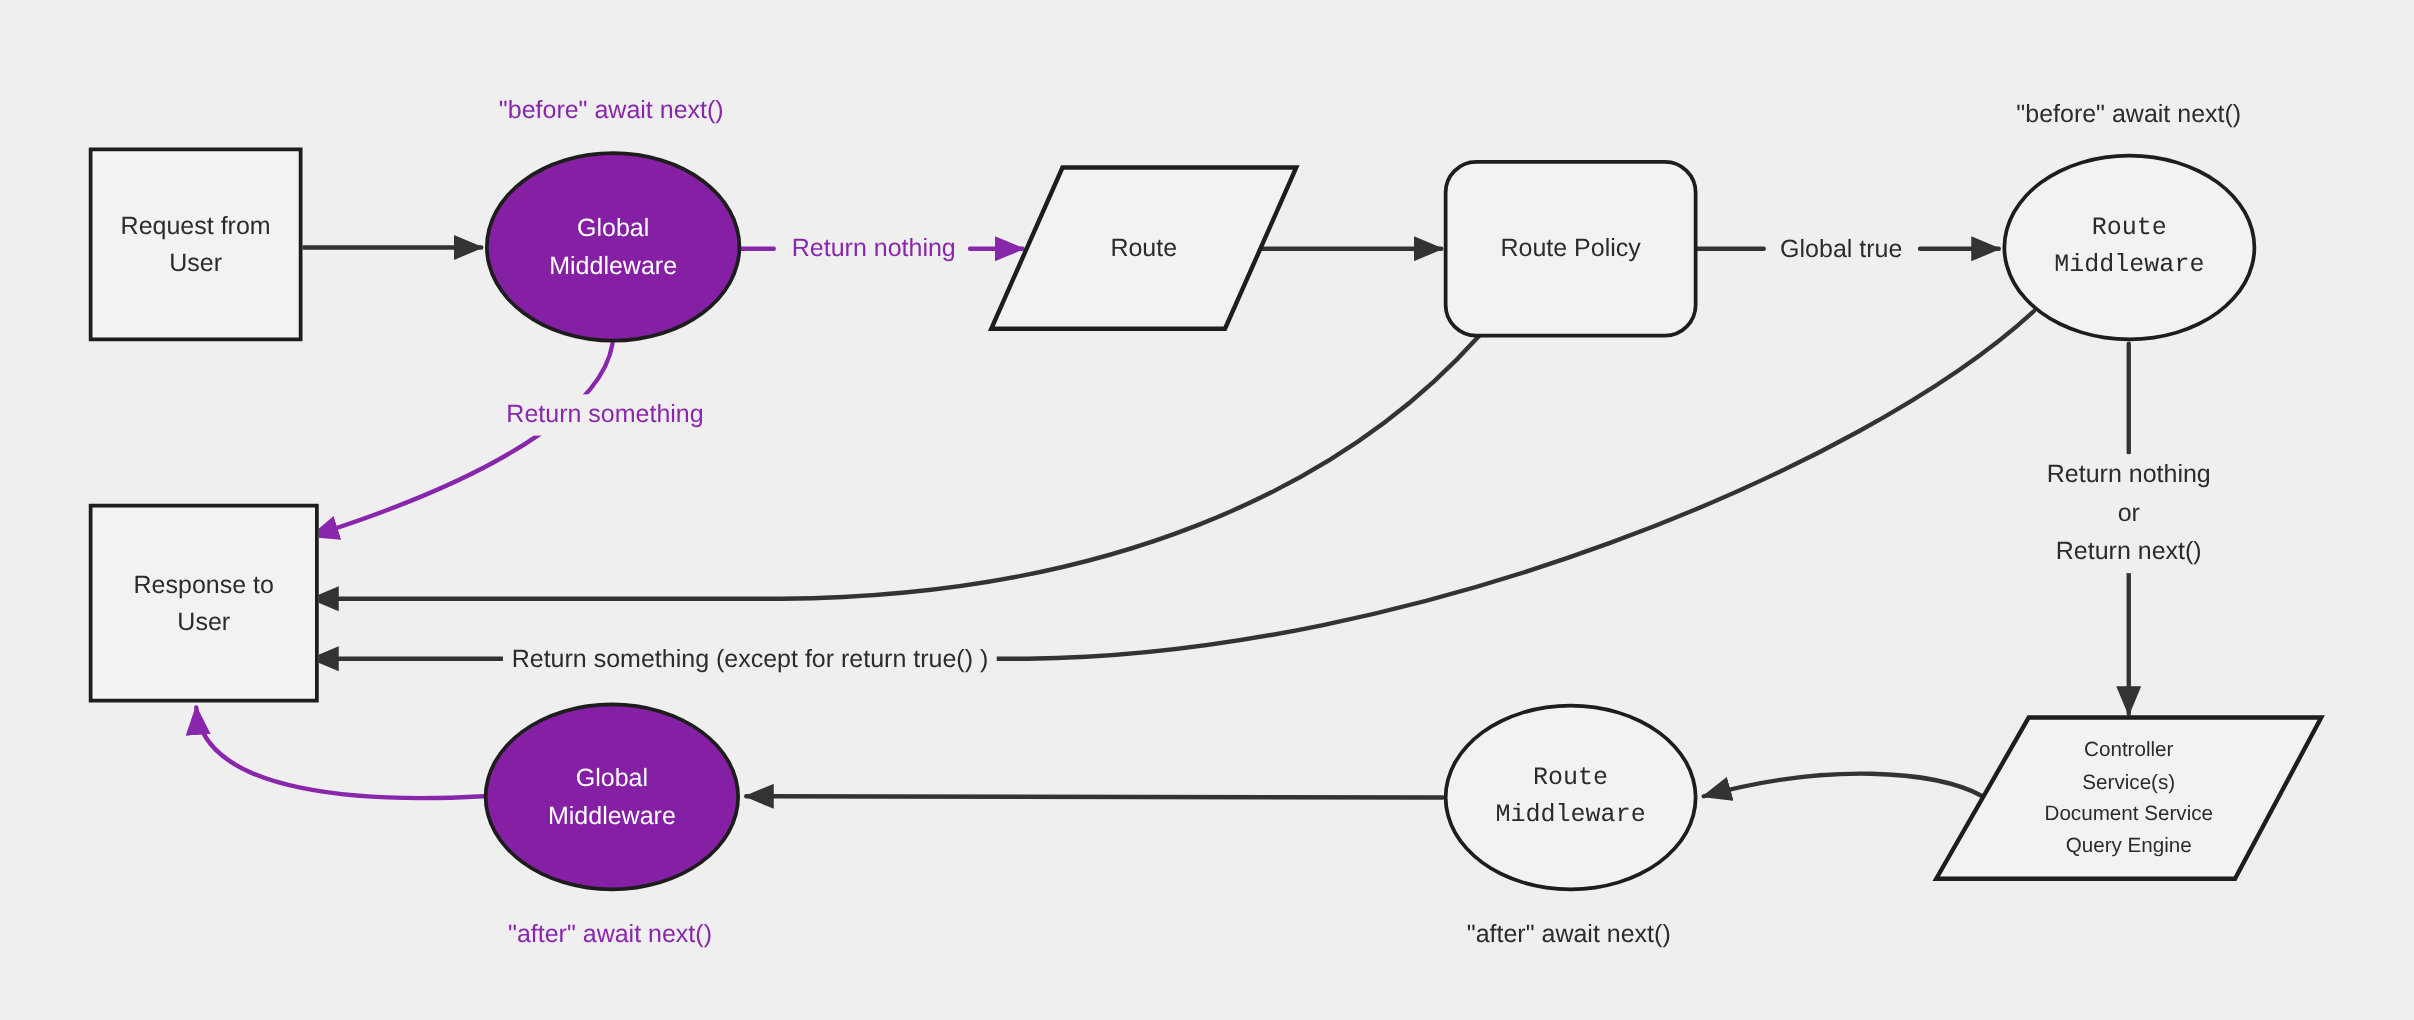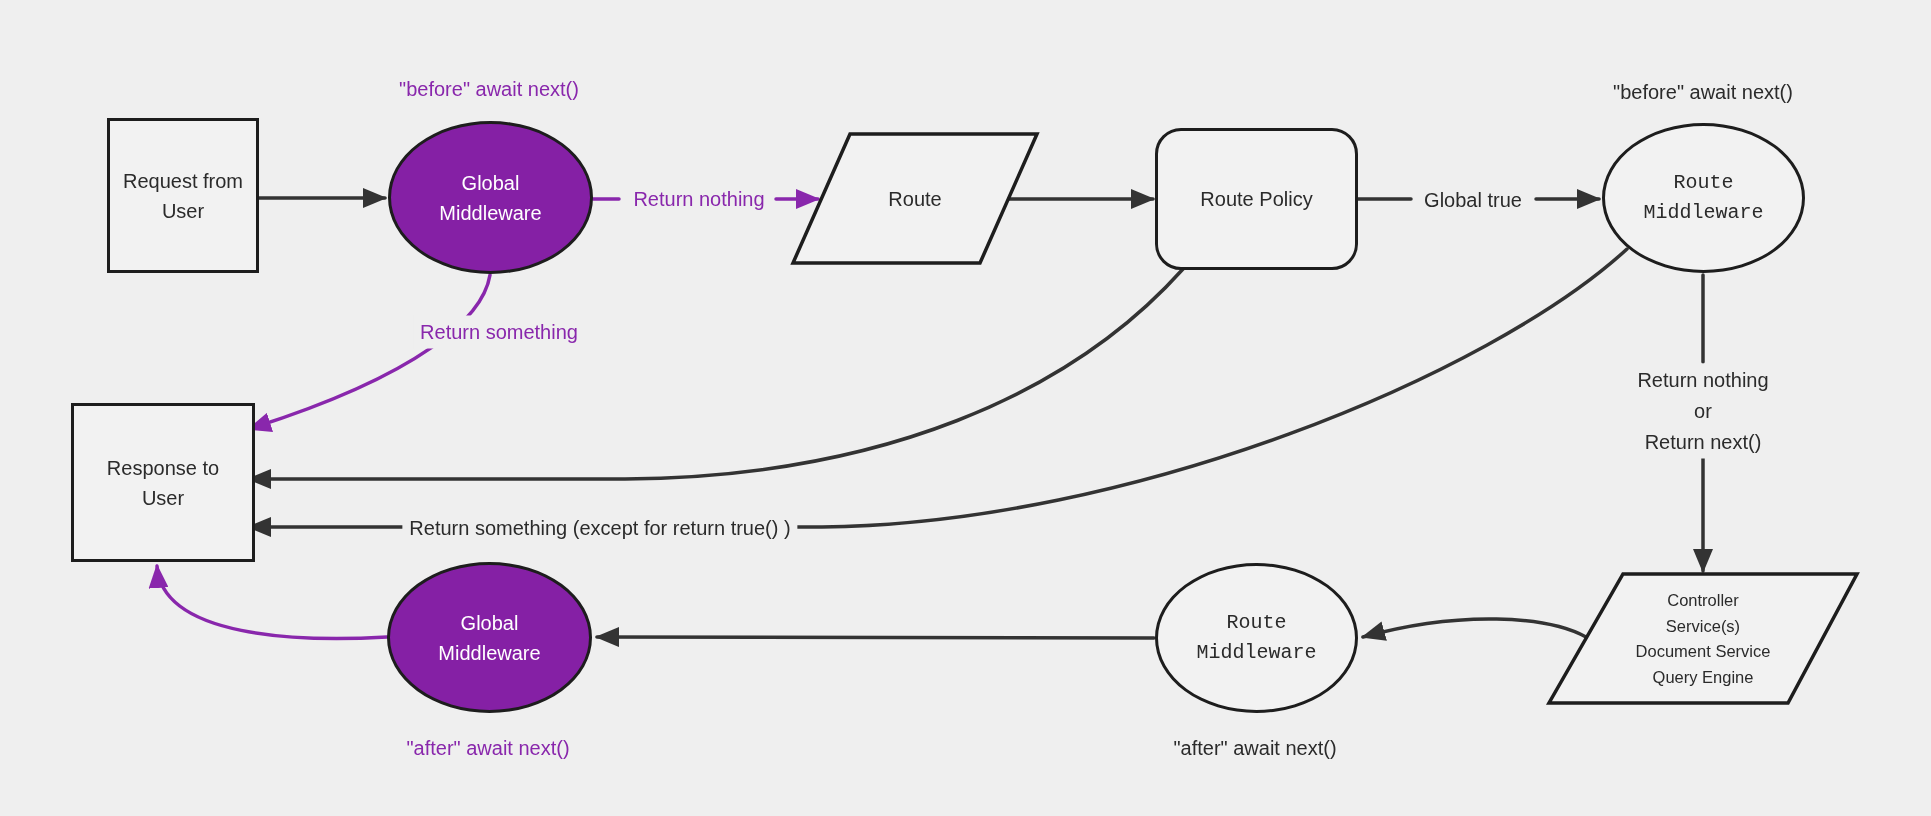--- a/index.html
+++ b/index.html
@@ -34,41 +34,41 @@
   .shape-label{position:absolute;z-index:2;transform:translate(-50%,-50%);text-align:center;
         color:var(--text);font-size:20px;line-height:1.5;white-space:pre-line;}
   .shape-label.small{font-size:16.5px;line-height:1.55;}
 
   .edge-label{position:absolute;z-index:2;transform:translate(-50%,-50%);text-align:center;
         color:var(--text);font-size:20px;line-height:1.55;white-space:pre-line;
         background:var(--background);padding:1px 7px;}
   .edge-label.purple{color:var(--purple-accent);}
 
   
-  .n-request{left:71px;top:118px;width:152px;height:155px;margin-left:36px;}
+  .n-request{left:71px;top:118px;width:171px;height:155px;}
   .n-gm-top{left:388px;top:121px;width:205px;height:153px;}
   .n-route-policy{left:1155px;top:128px;width:203px;height:142px;}
   .n-rm-top{left:1602px;top:123px;width:203px;height:150px;}
   .n-rm-bottom{left:1155px;top:563px;width:203px;height:150px;}
   .n-gm-bottom{left:387px;top:562px;width:205px;height:151px;}
   .n-response{left:71px;top:403px;width:184px;height:159px;}
 
   .w130{width:130px;} .w150{width:150px;} .w140{width:140px;font-family:Liberation Mono, monospace;}
 
   
   .l-route{left:915px;top:199px;}
   .l-controller{left:1703px;top:639px;}
 
   
   .el-before-top{left:489px;top:89px;}
   .el-return-nothing{left:699px;top:199px;}
   .el-return-true{left:1473px;top:200px;}
   .el-before-right{left:1703px;top:92px;}
   .el-rn-or-next{left:1703px;top:411px;}
-  .el-return-something{left:484px;top:332px;margin-left:15px;}
+  .el-return-something{left:484px;top:332px;}
   .el-return-false{left:501px;top:479px;}
   .el-rs-except{left:600px;top:528px;}
   .el-after-bottom{left:488px;top:748px;}
   .el-after-right{left:1255px;top:748px;}
 </style>
 </head>
 <body>
 
 <div class="canvas">
 

